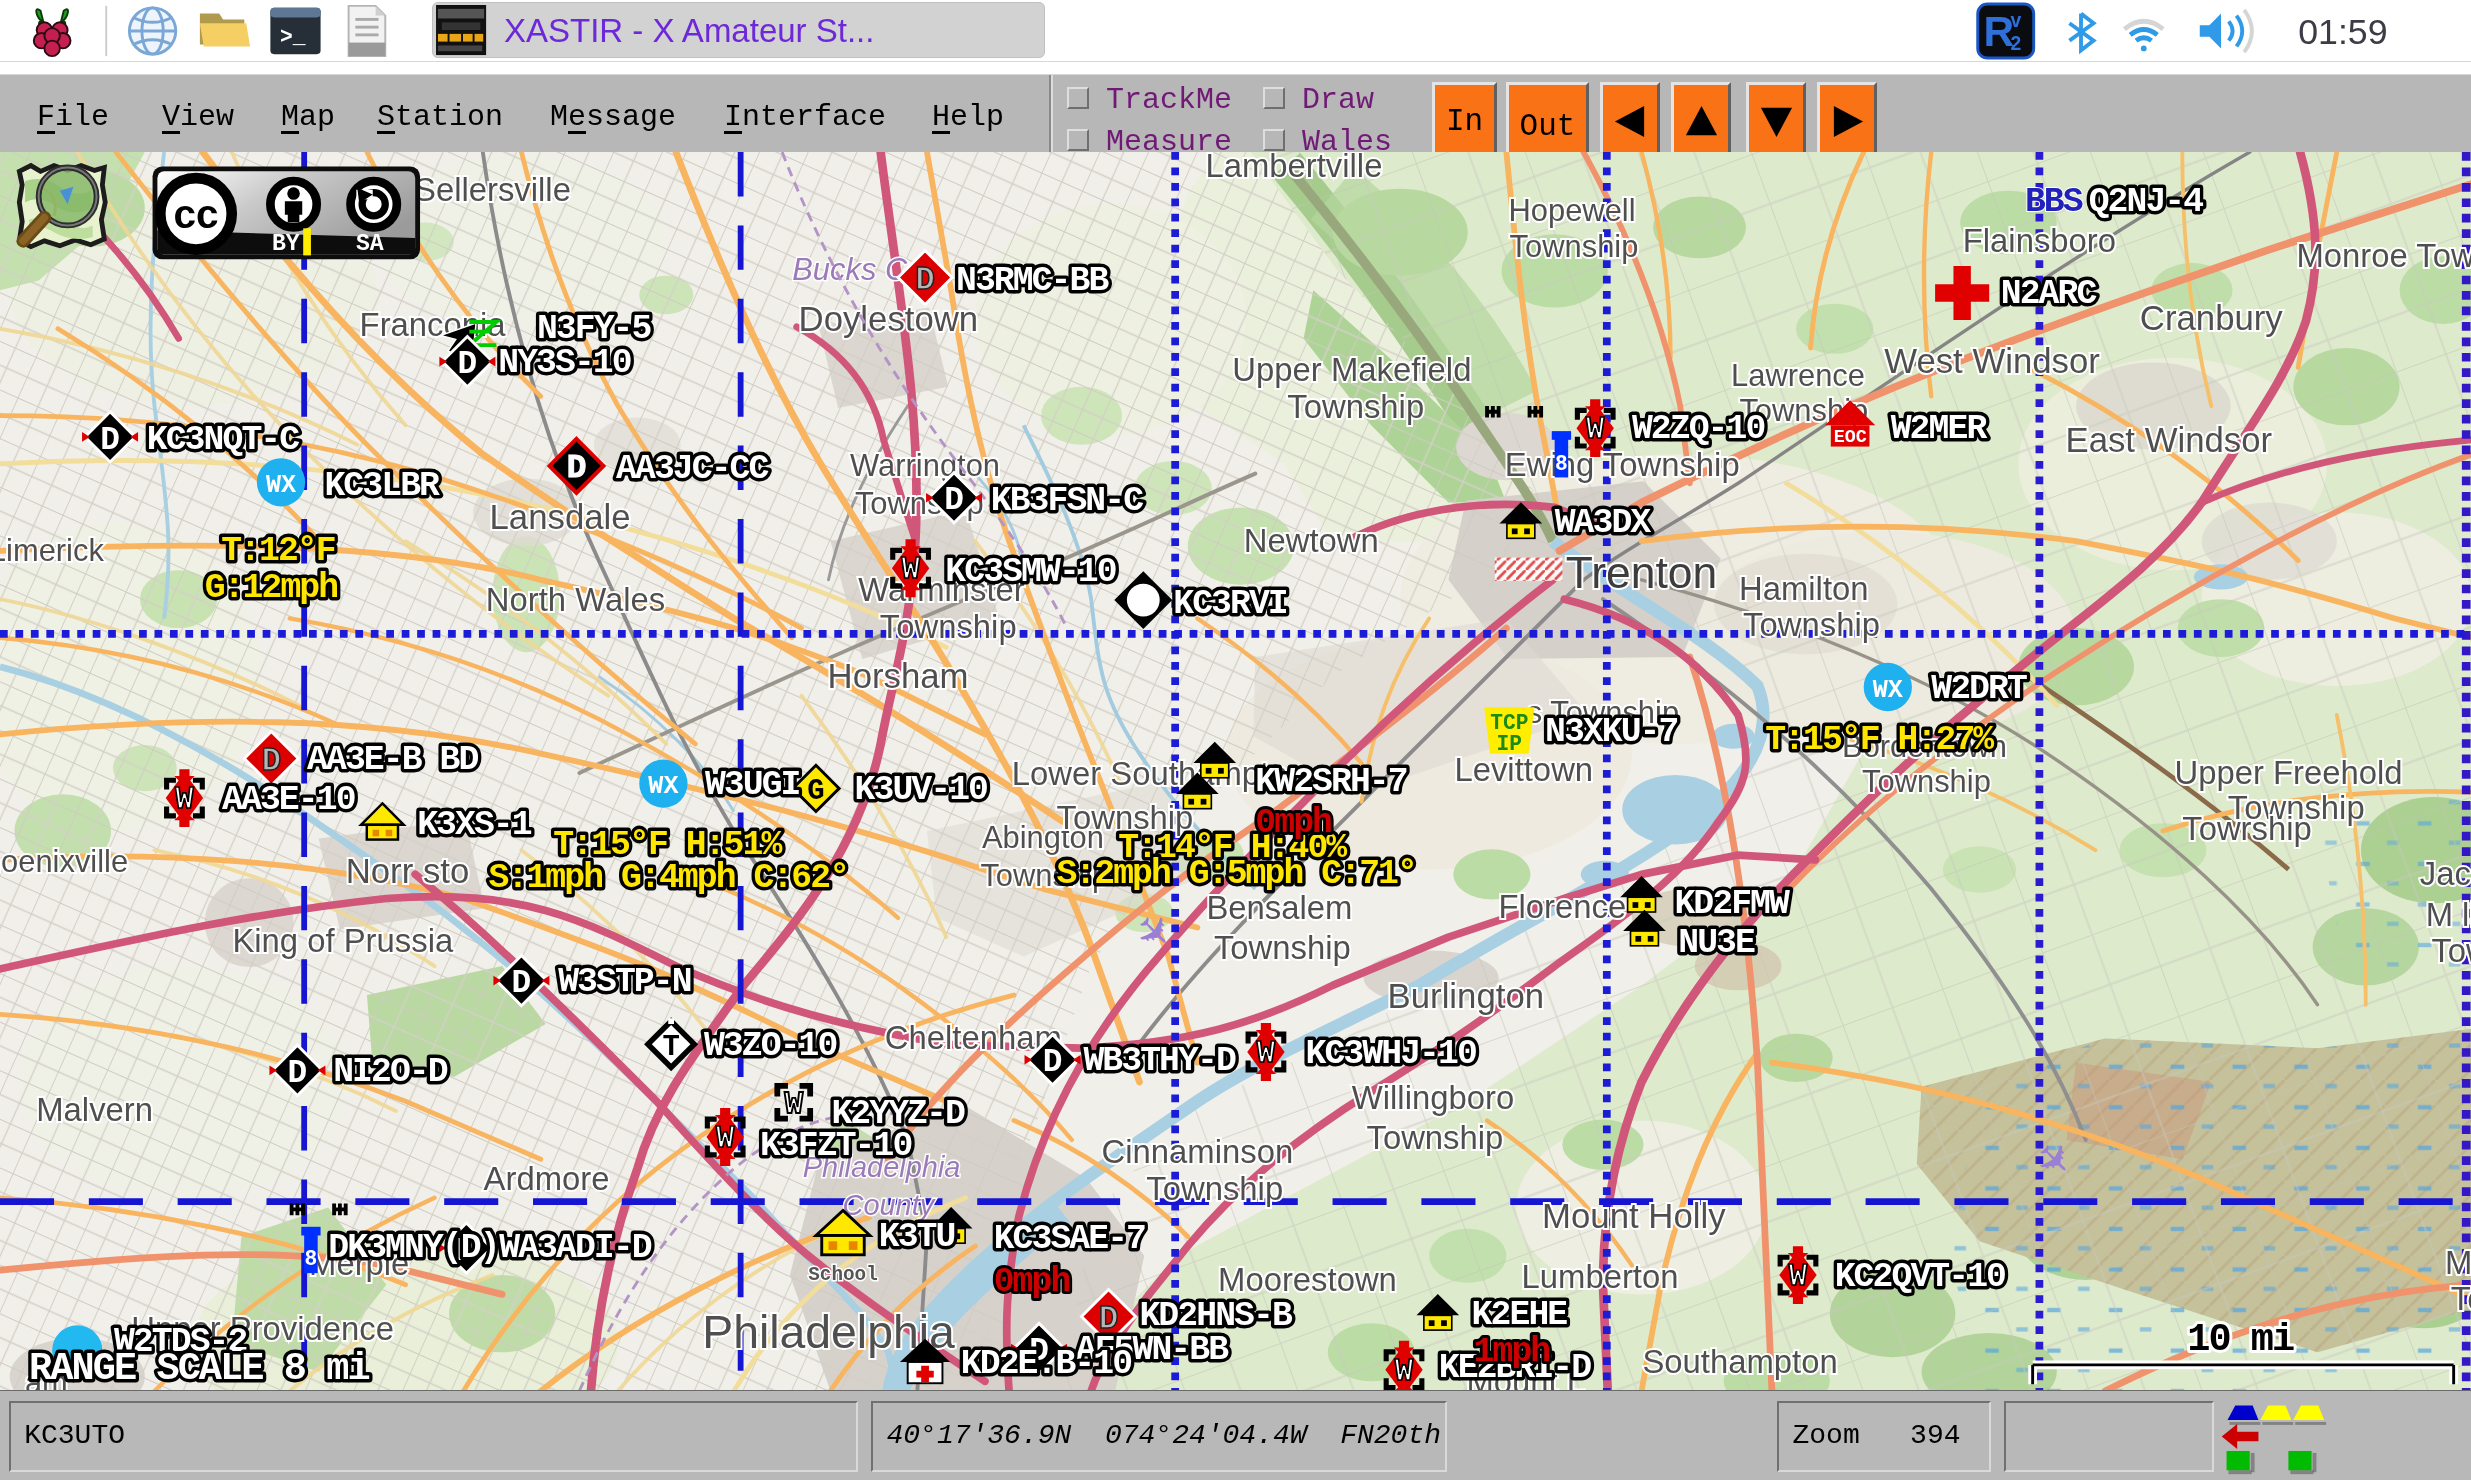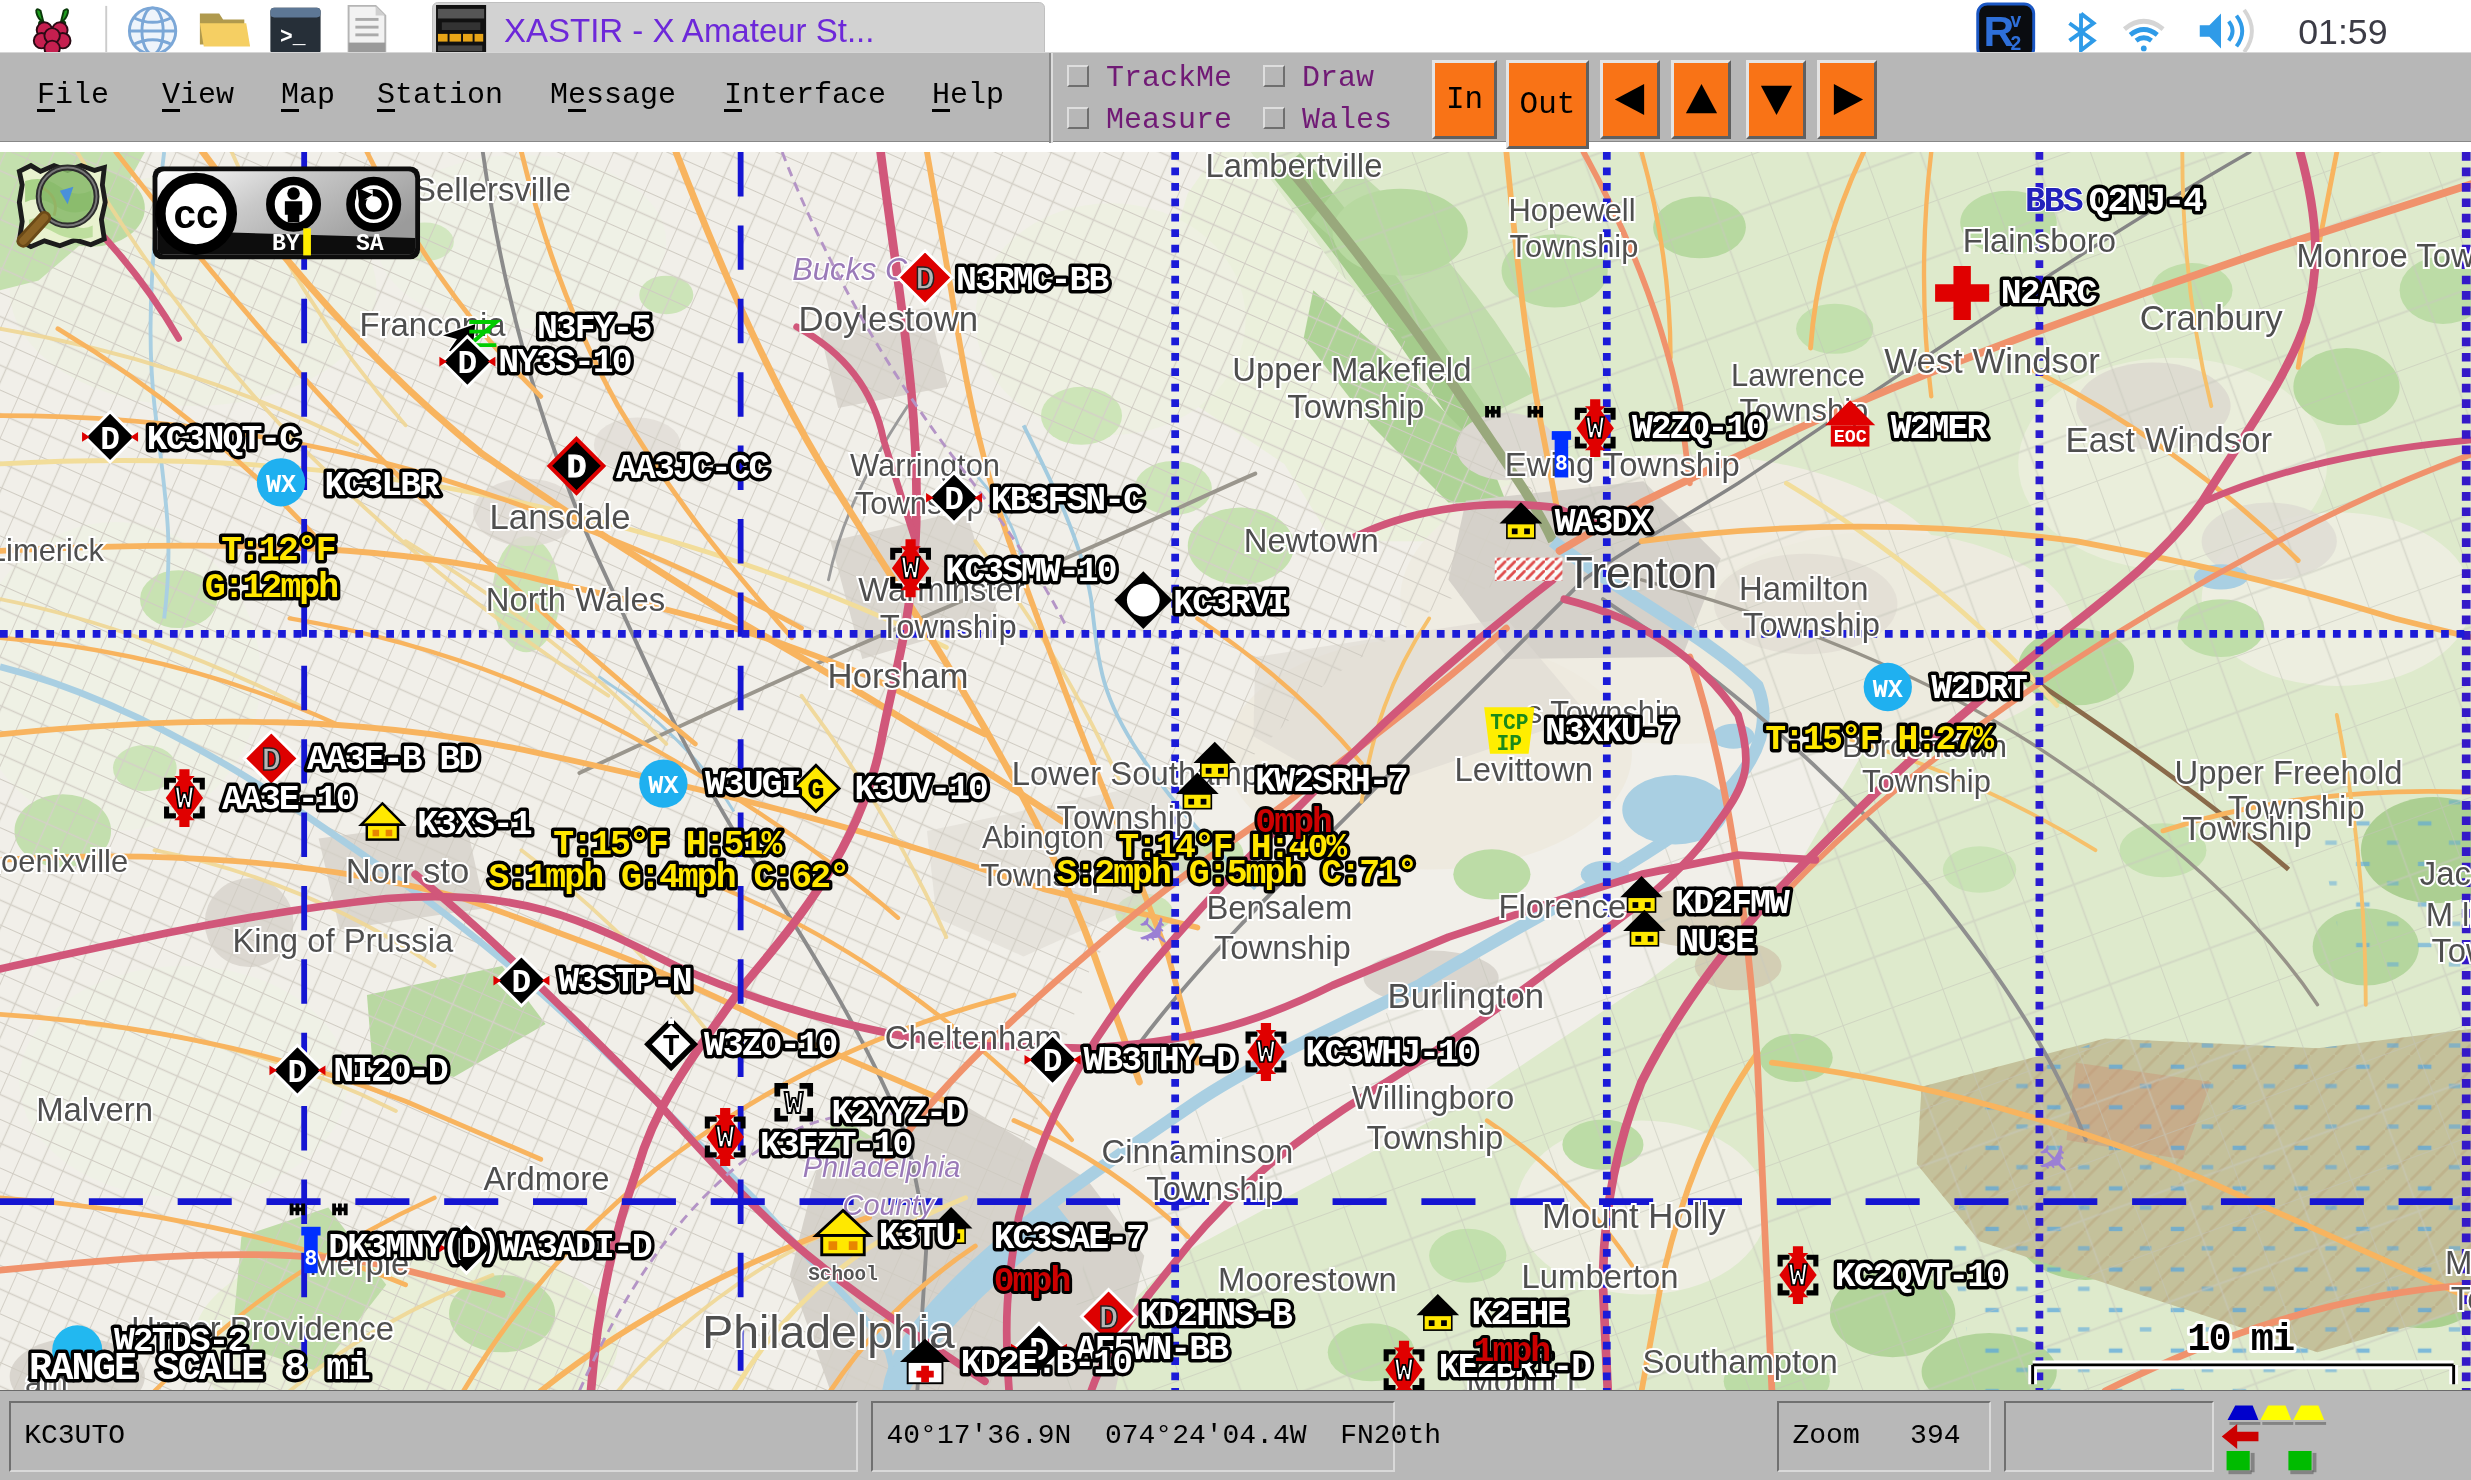--- a/index.html
+++ b/index.html
@@ -1,19 +1,19 @@
 <!DOCTYPE html>
 <html><head>
 <meta charset="utf-8">
 <style>
   html,body{margin:0;padding:0;width:2472px;height:1480px;overflow:hidden;background:#fff;}
   *{box-sizing:border-box;}
   .sans{font-family:"Liberation Sans",sans-serif;}
   #taskbar{position:absolute;left:0;top:0;width:2472px;height:62px;background:#ffffff;border-bottom:1px solid #d8d8d8;}
-  #menubar{position:absolute;left:0;top:52px;width:2472px;height:90px;background:#b7b7b7;border-top:1.9px solid #d6d6d6;border-bottom:1.9px solid #888;}
+  #menubar{position:absolute;left:0;top:74px;width:2472px;height:90px;background:#b7b7b7;border-top:1.9px solid #d6d6d6;border-bottom:1.9px solid #888;}
   #mapwrap{position:absolute;left:0;top:152px;width:2472px;height:1239px;background:#f0eee8;}
   #statusbar{position:absolute;left:0;top:1390px;width:2472px;height:90px;background:#b8b8b8;border-top:1.9px solid #6a6a6a;}
   .panel{position:absolute;top:9.7px;height:71px;background:#b8b8b8;border-top:2.9px solid #707070;border-left:2.9px solid #707070;border-bottom:2.9px solid #d9d9d9;border-right:2.9px solid #d9d9d9;color:#000;font-family:"Liberation Mono",monospace;font-size:28px;line-height:66px;padding-left:13.5px;white-space:pre;}
   .menuitem{position:absolute;top:0;color:#000;font-family:"Liberation Mono",monospace;font-size:30px;font-weight:400;}
   .menuitem u{text-decoration-thickness:2.9px;text-underline-offset:5.8px;}
   .cb{position:absolute;width:22px;height:22px;background:#b7b7b7;border-top:2.9px solid #dedede;border-left:2.9px solid #dedede;border-bottom:2.9px solid #6f6f6f;border-right:2.9px solid #6f6f6f;}
   .cblabel{position:absolute;color:#701a75;font-family:"Liberation Mono",monospace;font-size:30px;}
   .btn3d{position:absolute;background:#f97316;border-top:3.9px solid #e4e4e4;border-left:3.9px solid #e4e4e4;border-bottom:3.9px solid #606060;border-right:3.9px solid #606060;color:#000;font-family:"Liberation Mono",monospace;font-size:31px;display:flex;align-items:center;justify-content:center;}
   .winbtn{position:absolute;left:432px;top:1.9px;width:613px;height:56px;background:#d2d2d2;border:1px solid #c0c0c0;border-radius:5.8px;}
 </style>
@@ -707,21 +707,21 @@
   <path d="M2105,1413 L2541,1413 M2105,1413 L2105,1433 M2541,1413 L2541,1433" stroke="#ffffff" stroke-width="9" fill="none"></path>
   <path d="M2105,1413 L2541,1413 M2105,1413 L2105,1433 M2541,1413 L2541,1433" stroke="#000000" stroke-width="3" fill="none"></path>
   <text x="2265" y="1398" font-family="Liberation Mono" font-weight="bold" font-size="40" letter-spacing="-2" fill="#000" stroke="#fff" stroke-width="6" paint-order="stroke" stroke-linejoin="round">10 mi</text>
 </g>
 
 </svg>
 </div>
 
 <div id="statusbar">
   <div class="panel" style="left:8.7px;width:849px;">KC3UTO</div>
-  <div class="panel" style="left:871px;width:524px;">40°17'36.9N  074°24'04.4W  FN20th</div>
+  <div class="panel" style="left:871px;width:576px;font-style:italic;">40°17'36.9N  074°24'04.4W  FN20th</div>
   <div class="panel" style="left:1777px;width:214px;">Zoom   394</div>
   <div class="panel" style="left:2004px;width:210px;"></div>
   <svg width="258" height="90" style="position:absolute;left:2214px;top:0" xmlns="http://www.w3.org/2000/svg" viewBox="0 0 267 93">
     <g>
       <path d="M14,30 L22,15 L40,15 L46,30 Z" fill="#0000cc"></path>
         <path d="M16,32 L48,32 L48,35 L16,35 Z" fill="#55555588"></path>
       <path d="M48,30 L56,15 L74,15 L80,30 Z" fill="#ffff00"></path>
         <path d="M50,32 L82,32 L82,35 L50,35 Z" fill="#55555588"></path>
       <path d="M82,30 L90,15 L108,15 L114,30 Z" fill="#ffff00"></path>
         <path d="M84,32 L116,32 L116,35 L84,35 Z" fill="#55555588"></path>

